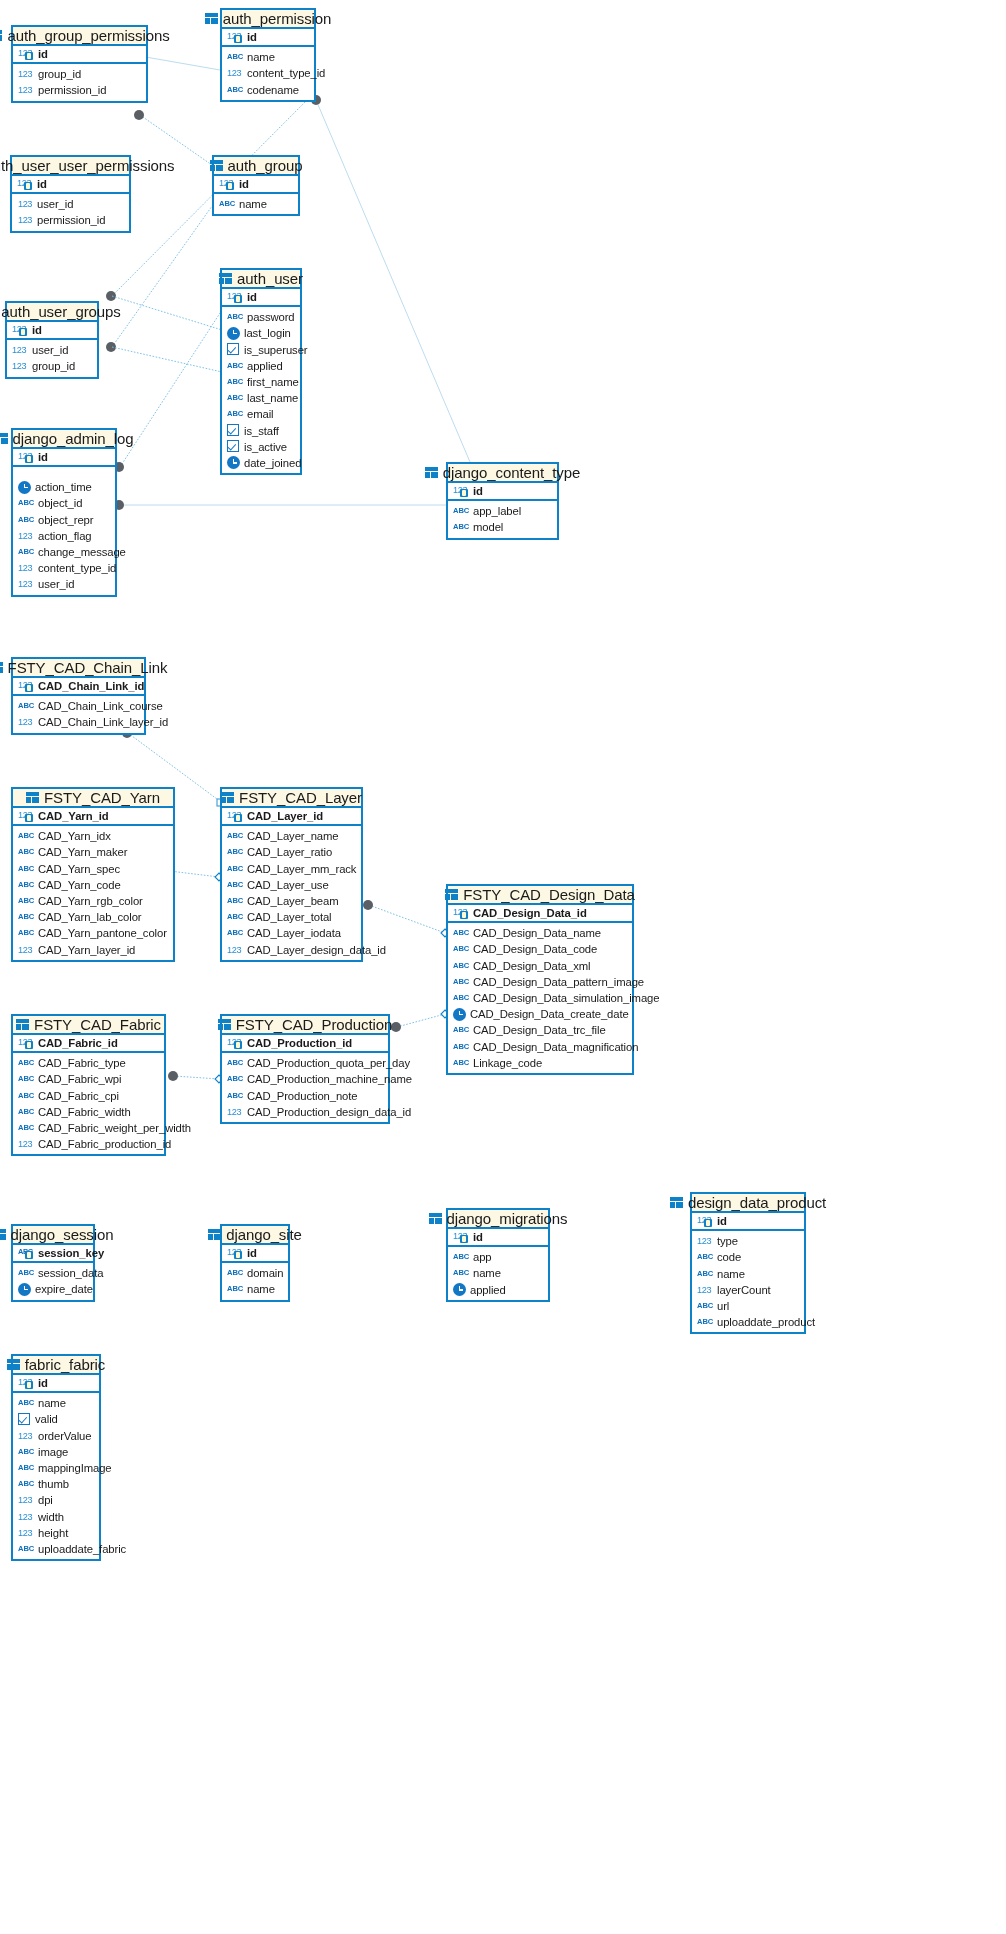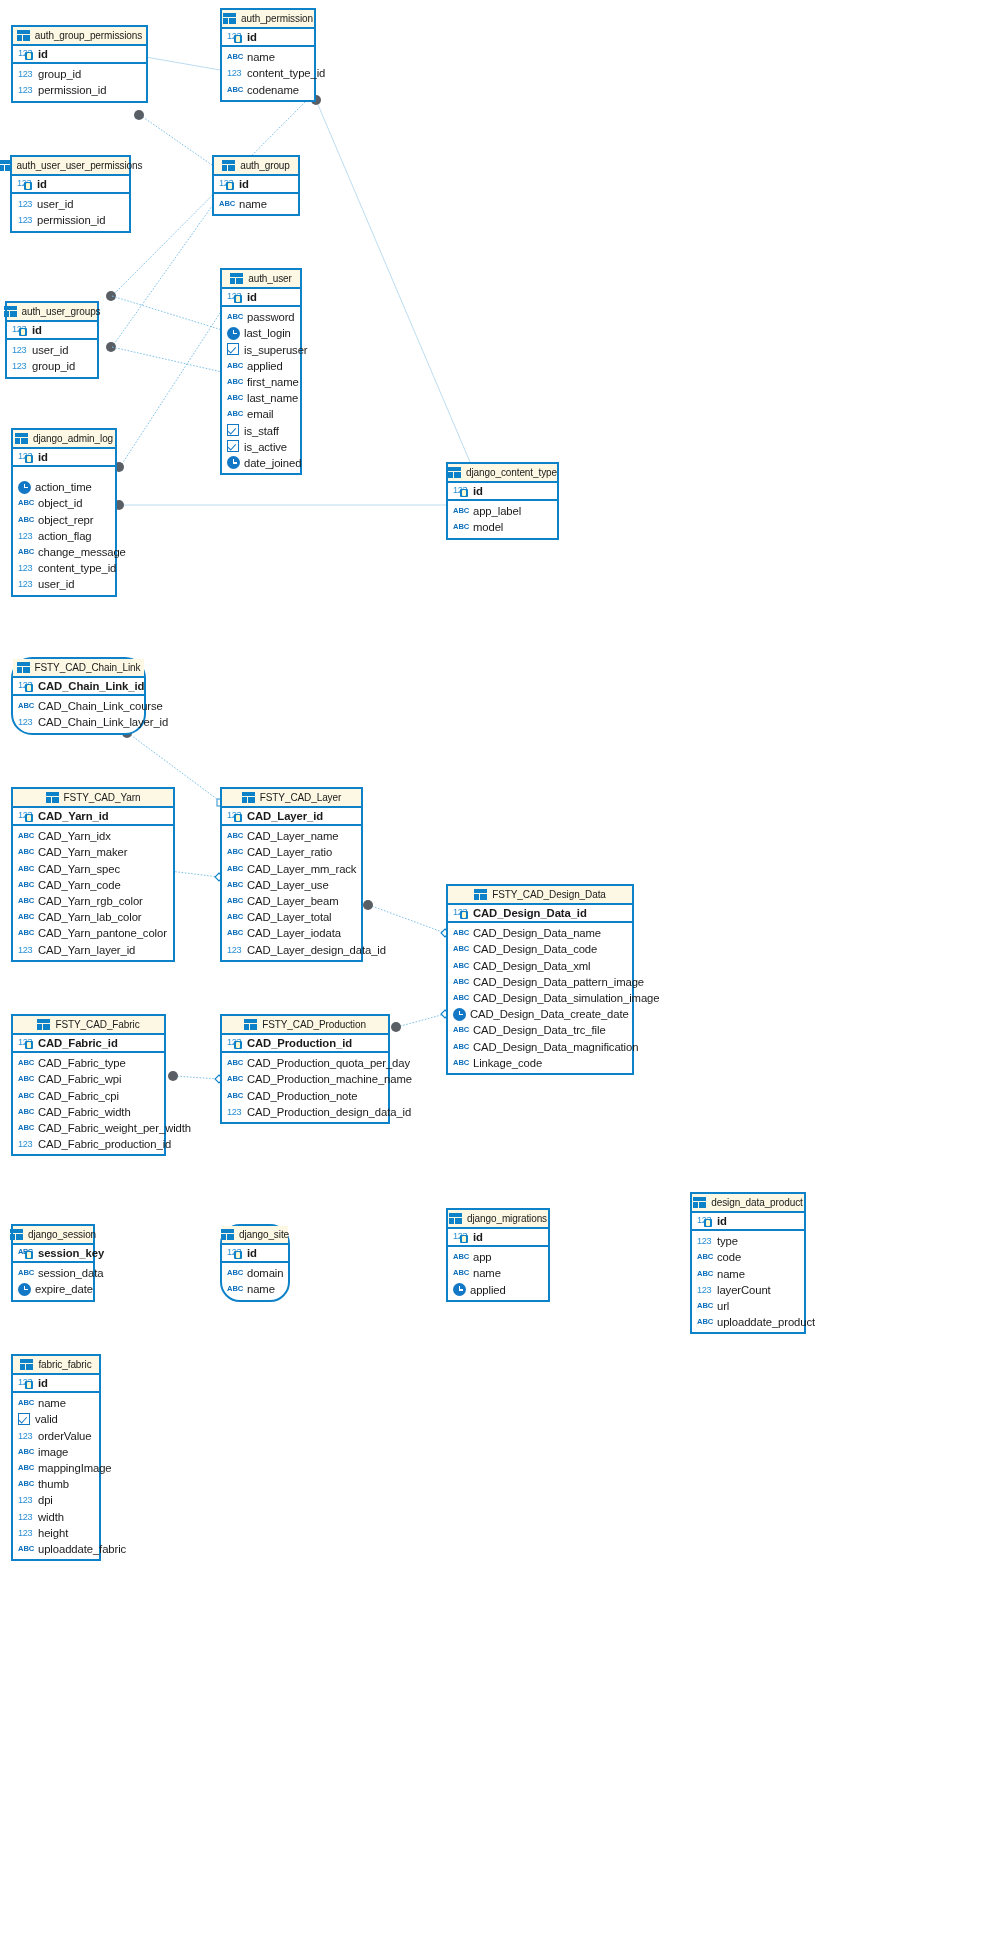--- a/index.html
+++ b/index.html
@@ -21,21 +21,21 @@
   .ent-header{
     background:#fcf8e3;
     border-bottom:2px solid #0d82c8;
     height:19px;
     display:flex;align-items:center;justify-content:center;
     gap:5px;
     padding:0 6px;
     box-sizing:border-box;
   }
   .ent-title{
-    font-size:10px;color:#1a1a1a;white-space:nowrap;letter-spacing:-0.1px;
+    font-size:15px;color:#1a1a1a;white-space:nowrap;letter-spacing:-0.1px;
   }
   .pk-section{border-bottom:2px solid #0d82c8;}
   .row{
     height:16.2px;display:flex;align-items:center;gap:4px;
     padding-left:5px;padding-right:6px;box-sizing:border-box;white-space:nowrap;
   }
   .row .lbl{font-size:11.3px;color:#1a1a1a;letter-spacing:-0.1px;}
   .row.pk .lbl{font-weight:bold;}
 
   
@@ -448,21 +448,21 @@
         <div class="row">
           <span class="ico ico-abc">ABC</span>
           <span class="lbl">app_label</span>
         </div>
         <div class="row">
           <span class="ico ico-abc">ABC</span>
           <span class="lbl">model</span>
         </div>
       </div>
     </div>
-    <div class="entity" style="left: 11px; top: 657px; width: 135px; border-radius: 21px;">
+    <div class="entity" style="left: 11px; top: 657px; width: 135px;">
       <div class="ent-header">
         <span class="ico ico-tbl">
           <i class="t"></i>
           <i class="b1"></i>
           <i class="b2"></i>
         </span>
         <span class="ent-title">FSTY_CAD_Chain_Link</span>
       </div>
       <div class="pk-section">
         <div class="row pk">
@@ -759,21 +759,21 @@
         <div class="row">
           <span class="ico ico-date">
             <span class="c"></span>
             <span class="h"></span>
             <span class="m"></span>
           </span>
           <span class="lbl">expire_date</span>
         </div>
       </div>
     </div>
-    <div class="entity" style="left: 220px; top: 1224px; width: 70px; border-radius: 20px;">
+    <div class="entity" style="left: 220px; top: 1224px; width: 70px;">
       <div class="ent-header">
         <span class="ico ico-tbl">
           <i class="t"></i>
           <i class="b1"></i>
           <i class="b2"></i>
         </span>
         <span class="ent-title">django_site</span>
       </div>
       <div class="pk-section">
         <div class="row pk">

